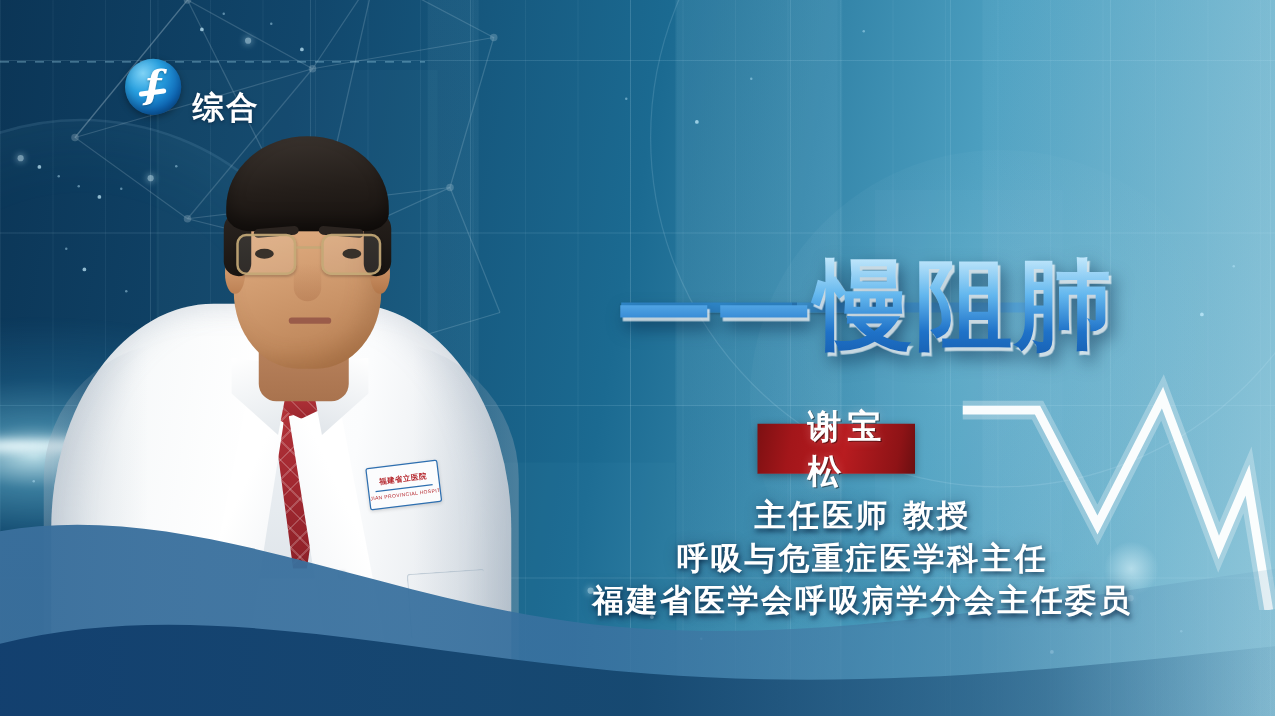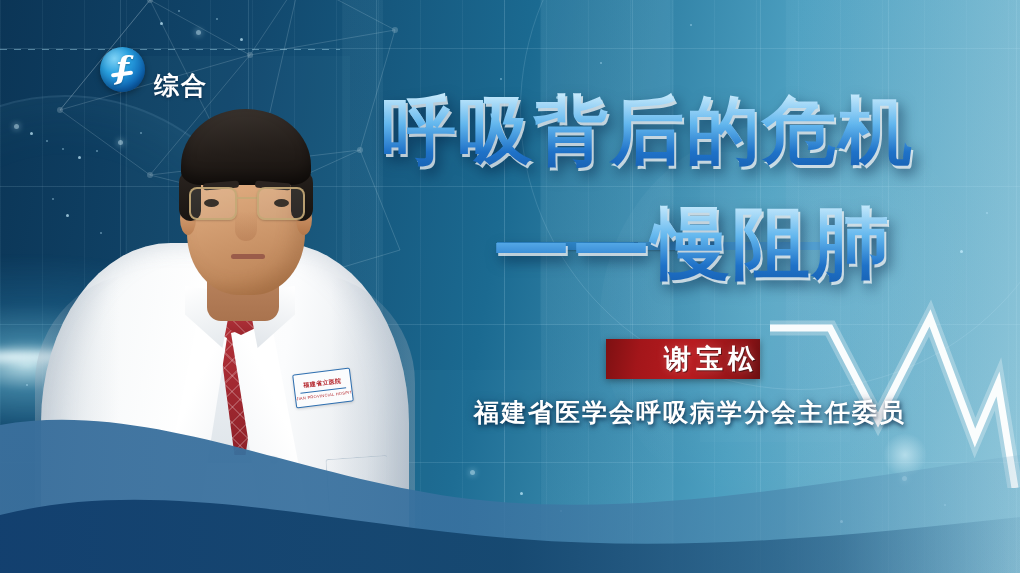--- a/index.html
+++ b/index.html
@@ -232,21 +232,21 @@
     -webkit-background-clip:text;background-clip:text;
     letter-spacing:2px;
     filter:drop-shadow(2px 3px 0 rgba(255,255,255,.72)) drop-shadow(4px 6px 7px rgba(2,30,62,.55));
     white-space:nowrap;
   }
   .title-main{left:382px;top:82px;font-size:74px;}
   .title-sub{left:492px;top:192px;font-size:78px;}
 
   
   .name-bar{
-    position:absolute;left:606px;top:339px;width:154px;height:40px;
+    position:absolute;left:606px;top:339px;width:126px;height:40px;
     background:linear-gradient(100deg,#7d1012 0%,#a3161a 22%,#b81c20 55%,#8e1316 88%,#6a0f11 100%);
     box-shadow:0 2px 7px rgba(0,0,0,.38);
     display:flex;align-items:center;justify-content:flex-end;padding-left:40px;
   }
   .name-bar span{
     color:#ffffff;font-size:27px;font-weight:700;letter-spacing:5px;
     font-family:"DejaVu Sans","Liberation Sans",sans-serif;
     text-shadow:1px 1px 0 rgba(0,0,0,.45), 0 0 8px rgba(255,220,220,.25);
   }
 
@@ -418,24 +418,25 @@
   </svg>
 
   <div class="logo-wrap">
     <div class="logo-ball">
       <div class="f">f</div>
       <div class="fbar"></div>
     </div>
     <div class="logo-text">综合</div>
   </div>
 
-  <div class="title-main">呼吸背后的危机</div>
   <div class="title-sub">——慢阻肺</div>
 
   <div class="name-bar">
     <span>谢宝松</span>
   </div>
 
   <div class="creds">
+    <div class="line">主任医师  教授</div>
+    <div class="line">呼吸与危重症医学科主任</div>
     <div class="line">福建省医学会呼吸病学分会主任委员</div>
   </div>
 
 </div>
 
 </body></html>

